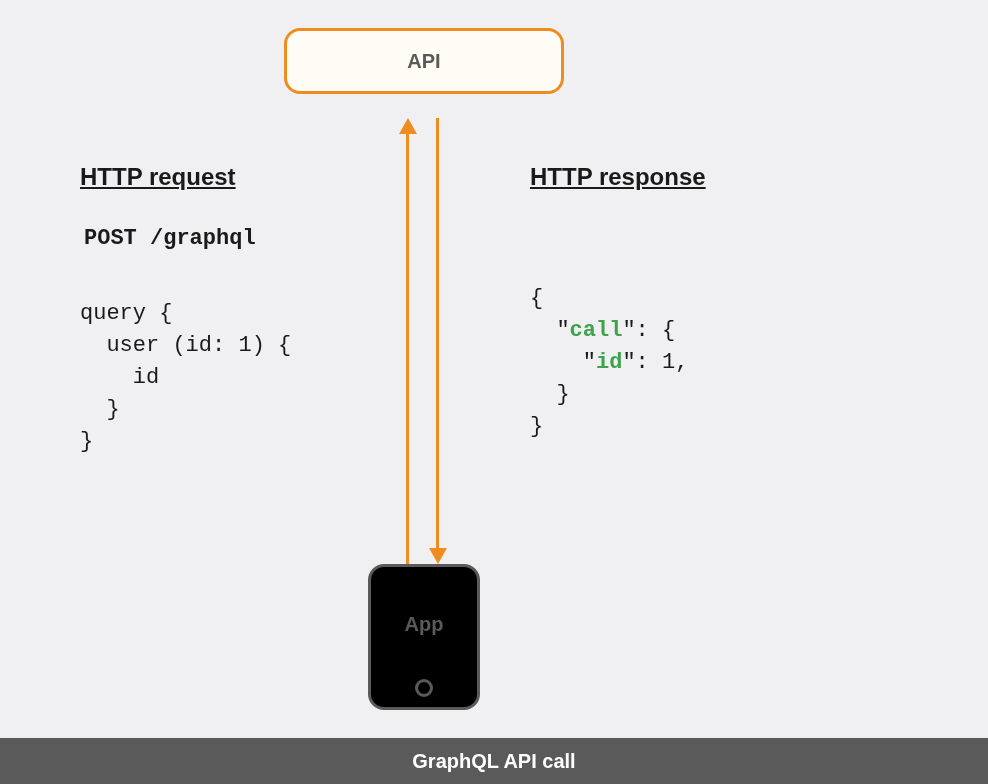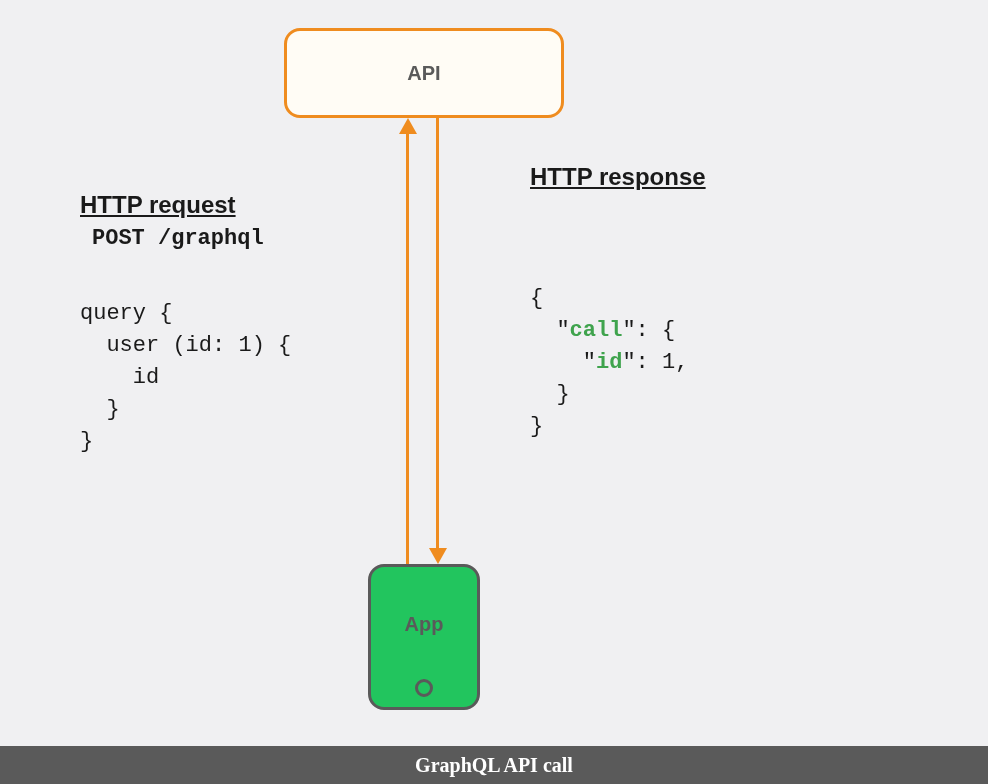--- a/index.html
+++ b/index.html
@@ -9,40 +9,40 @@
       background: #f0f0f2;
       font-family: -apple-system, BlinkMacSystemFont, "Segoe UI", Arial, sans-serif;
       position: relative;
       overflow: hidden;
     }
     .api-box {
       position: absolute;
       top: 28px;
       left: 284px;
       width: 280px;
-      height: 90px;
+      height: 66px;
       border: 3px solid #ef8c1f;
       border-radius: 16px;
       background: #fffcf5;
       display: flex;
       align-items: center;
       justify-content: center;
       color: #5a5a5a;
       font-size: 20px;
       font-weight: 600;
     }
     .phone-frame {
       position: absolute;
       top: 564px;
       left: 368px;
       width: 112px;
       height: 146px;
       border: 3px solid #5a5a5a;
       border-radius: 16px;
-      background: #22c55e;
+      background: #000000;
       display: flex;
       flex-direction: column;
       align-items: center;
       justify-content: flex-end;
       padding-bottom: 10px;
     }
     .phone-label {
       position: absolute;
       top: 46px;
       color: #5a5a5a;
@@ -84,48 +84,47 @@
       border-top: 16px solid #ef8c1f;
       left: 30.5px; top: 430px;
     }
     .section-heading {
       position: absolute;
       font-size: 24px;
       font-weight: 700;
       text-decoration: underline;
       color: #1a1a1a;
     }
-    .req-heading { top: 163px; left: 80px; margin-top: 28px; }
+    .req-heading { top: 163px; left: 80px; }
     .res-heading { top: 163px; left: 530px; text-align: center; }
     .code {
       position: absolute;
       font-family: "SFMono-Regular", Menlo, Consolas, "Liberation Mono", monospace;
       font-size: 22px;
       line-height: 1.45;
       color: #1a1a1a;
       white-space: pre;
     }
-    .req-endpoint { top: 223px; left: 92px; font-weight: 700; }
+    .req-endpoint { top: 223px; left: 84px; font-weight: 700; }
     .req-query { top: 283px; left: 80px; margin-top: 15px; }
     .res-body { top: 283px; left: 530px; }
     .json-key { color: #3fa34d; font-weight: 700; }
     .footer-bar {
       position: absolute;
       bottom: 0;
       left: 0;
       width: 100%;
-      height: 38px;
+      height: 46px;
       background: #5a5a5a;
       color: #fff;
       display: flex;
       align-items: center;
       justify-content: center;
       font-size: 20px;
       font-weight: 600;
-      font-family: Liberation Serif, serif;
     }
   </style>
 </head>
 <body>
 
 <div class="api-box">
   <span>API</span>
 </div>
 
 <div class="arrows">

